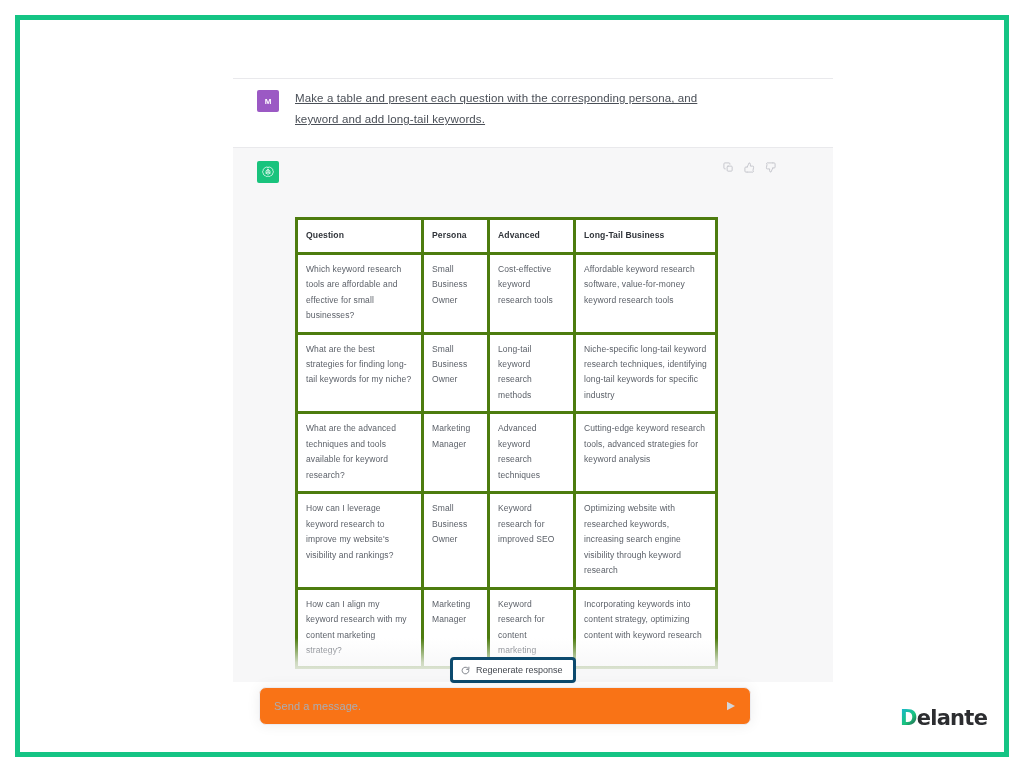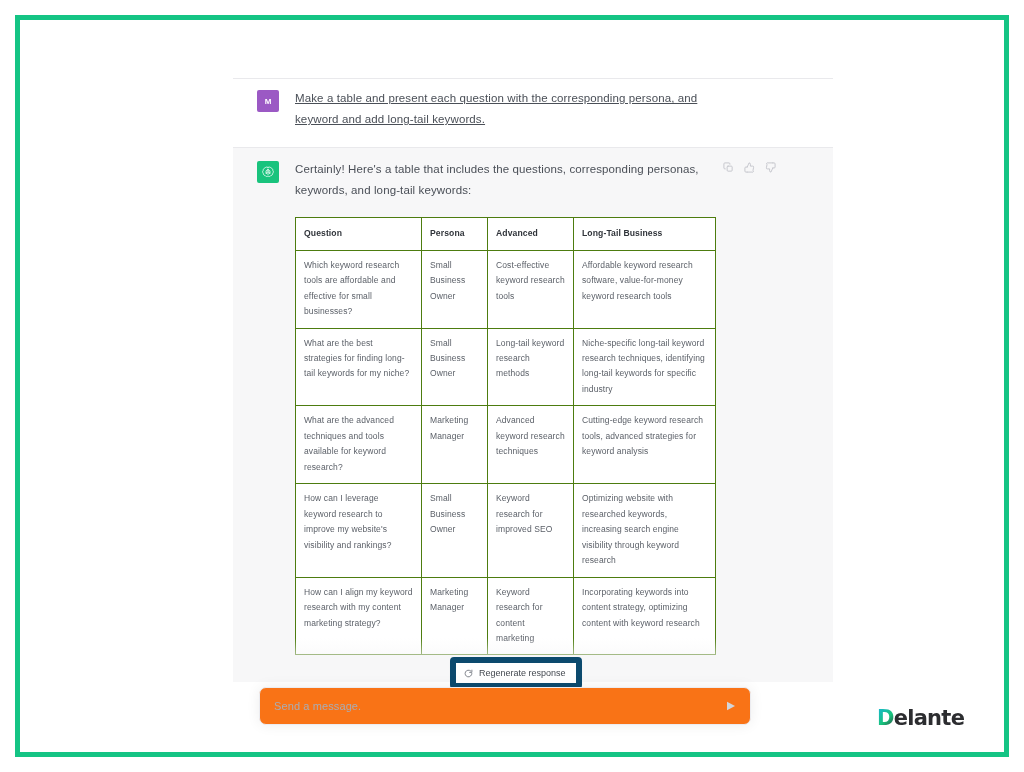--- a/index.html
+++ b/index.html
@@ -128,21 +128,21 @@
     width: 420px;
   }
   table.answer-table {
     border-collapse: collapse;
     width: 420px;
     table-layout: fixed;
     background: #ffffff;
   }
   table.answer-table th,
   table.answer-table td {
-    border: 1px solid #4d7c0f;
+    border: 3px solid #4d7c0f;
     padding: 7px 8px 8px 8px;
     vertical-align: top;
     text-align: left;
     font-size: 8.5px;
     line-height: 1.82;
     color: #5a5f67;
     letter-spacing: 0.012em;
   }
   table.answer-table th {
     font-weight: bold;
@@ -169,21 +169,21 @@
 
   
   .regenerate-btn {
     position: absolute;
     left: 430px;
     top: 637px;
     display: flex;
     align-items: center;
     gap: 6px;
     background: #ffffff;
-    border: 6px solid #0c4a6e;
+    border: 3px solid #0c4a6e;
     border-radius: 4px;
     padding: 5px 10px 5px 8px;
     font-size: 9px;
     color: #444950;
     box-shadow: 0 1px 2px rgba(0,0,0,0.03);
     white-space: nowrap;
     cursor: pointer;
     text-align: center;
   }
   .regenerate-btn .refresh-icon {
@@ -230,21 +230,21 @@
     align-items: center;
     justify-content: center;
     cursor: pointer;
     color: #d2d4d9;
   }
   .send-btn svg { display: block; width: 12px; height: 12px; }
 
   
   .brand-logo {
     position: absolute;
-    left: 873px;
+    left: 896px;
     top: 702px;
     height: 26px;
     display: flex;
     align-items: center;
     background: #ffffff;
     padding: 3px 6px 3px 4px;
   }
   .brand-logo .logo-text {
     font-family: "DejaVu Sans", sans-serif;
     font-size: 21px;
@@ -295,21 +295,20 @@
       <svg class="act-icon" viewBox="0 0 24 24" fill="none" stroke="currentColor" stroke-width="2" stroke-linecap="round" stroke-linejoin="round">
         <path d="M7 22H4a2 2 0 0 1-2-2v-7a2 2 0 0 1 2-2h3"></path>
           <path d="M7 11l4-9a3 3 0 0 1 3 3v4h5a2 2 0 0 1 2 2.4l-1.4 7A2 2 0 0 1 17.6 22H7"></path>
       </svg>
       <svg class="act-icon" viewBox="0 0 24 24" fill="none" stroke="currentColor" stroke-width="2" stroke-linecap="round" stroke-linejoin="round">
         <path d="M17 2h3a2 2 0 0 1 2 2v7a2 2 0 0 1-2 2h-3"></path>
           <path d="M17 13l-4 9a3 3 0 0 1-3-3v-4H5a2 2 0 0 1-2-2.4l1.4-7A2 2 0 0 1 6.4 2H17"></path>
       </svg>
     </div>
 
-    <div class="msg-text">Certainly! Here's a table that includes the questions, corresponding personas, keywords, and long-tail keywords:</div>
 
     <div class="answer-table-wrap">
       <table class="answer-table">
         <colgroup>
           <col class="c-question">
             <col class="c-persona">
             <col class="c-keyword">
             <col class="c-longtail">
         </colgroup>
         <thead>

